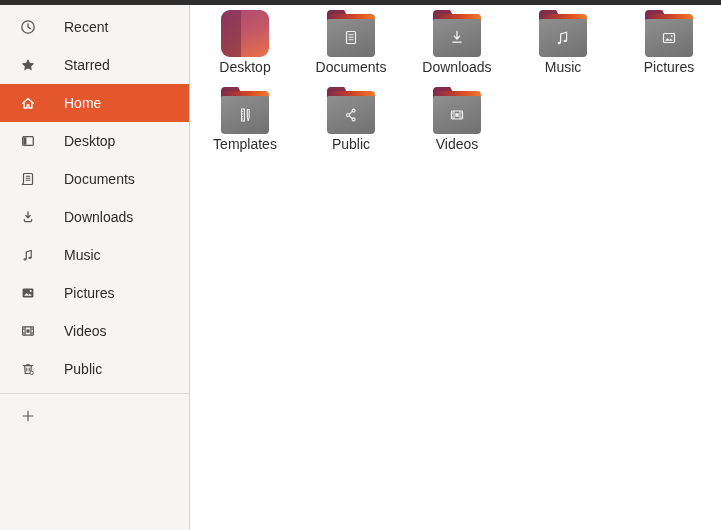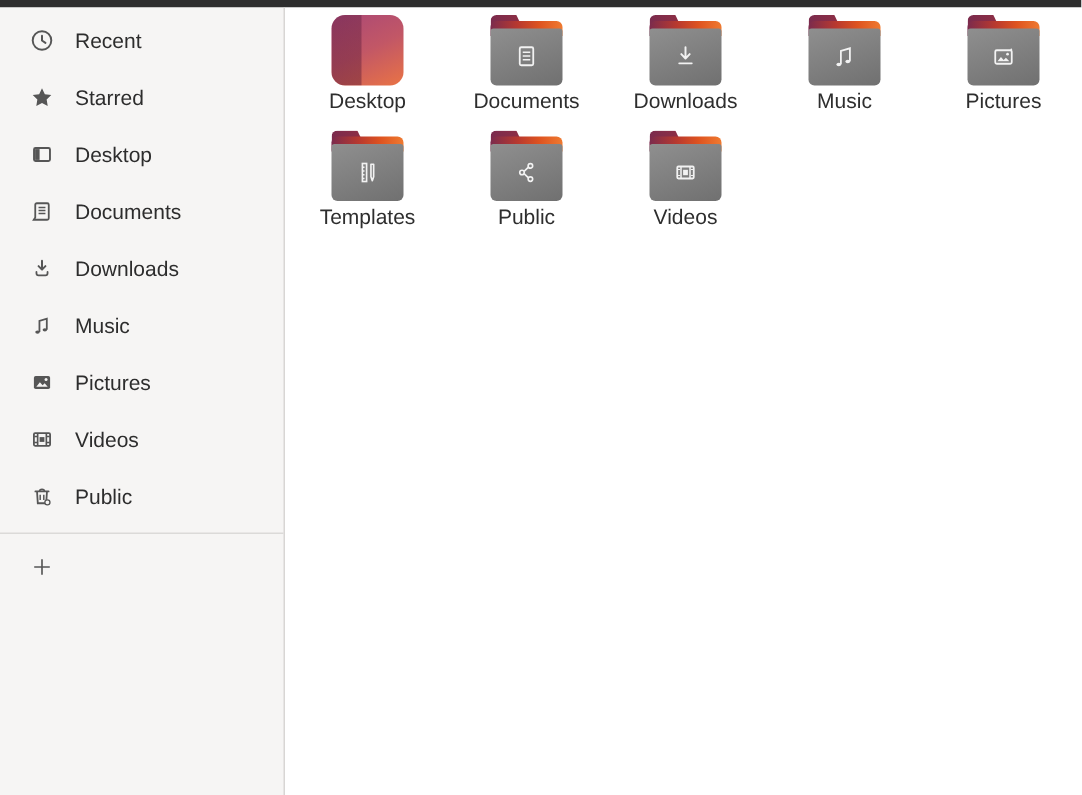--- a/index.html
+++ b/index.html
@@ -10,21 +10,21 @@
   }
   .topbar { height:5px; width:100%; background:#2e2e2e; }
   .app { display:flex; height:525px; }
 
   
   .sidebar {
     width:190px; background:#f6f5f4; border-right:1px solid #d8d6d4;
     padding-top:3px; flex-shrink:0; display:flex; flex-direction:column;
   }
   .side-item {
-    height:38px; display:flex; align-items:center; gap:14px;
+    height:38px; display:flex; align-items:center; gap:28px;
     padding-left:19px; cursor:pointer; font-size:14px; color:#2d2d2d;
   }
   .side-item .s-icon { width:17px; height:17px; display:flex; align-items:center; justify-content:center; }
   .side-item.selected { background:#e4572c; color:#ffffff; }
   .side-sep { border:none; border-top:1px solid #dbdad8; margin:5px 0 3px 0; }
 
   
   .main { flex:1; background:#ffffff; padding:5px 0 0 2px; }
   .grid { display:flex; flex-wrap:wrap; width:530px; }
   .cell {
@@ -84,20 +84,29 @@
 
     <div class="side-item">
       <span class="s-icon">
         <svg width="16" height="16" viewBox="0 0 16 16">
             <path d="M8 1.9l1.9 3.9 4.3.6-3.1 3 .7 4.2L8 11.6l-3.8 2 .7-4.2-3.1-3 4.3-.6z" fill="#565656"></path>
           </svg>
       </span>
       <span class="s-label">Starred</span>
     </div>
 
+    <div class="side-item selected">
+      <span class="s-icon">
+        <svg width="16" height="16" viewBox="0 0 16 16">
+            <path d="M2.6 8.3L8 3.5l5.4 4.8" fill="none" stroke="#ffffff" stroke-width="1.3" stroke-linecap="round" stroke-linejoin="round"></path>
+            <path d="M4.1 7.6V13h3v-3h1.8v3h3V7.6" fill="none" stroke="#ffffff" stroke-width="1.3" stroke-linejoin="round"></path>
+          </svg>
+      </span>
+      <span class="s-label">Home</span>
+    </div>
 
     <div class="side-item">
       <span class="s-icon">
         <svg width="16" height="16" viewBox="0 0 16 16">
             <rect x="2.7" y="3.7" width="10.6" height="8.6" rx="1" fill="none" stroke="#565656" stroke-width="1.3"></rect>
             <rect x="3.4" y="4.4" width="3" height="7.2" fill="#565656"></rect>
           </svg>
       </span>
       <span class="s-label">Desktop</span>
     </div>

